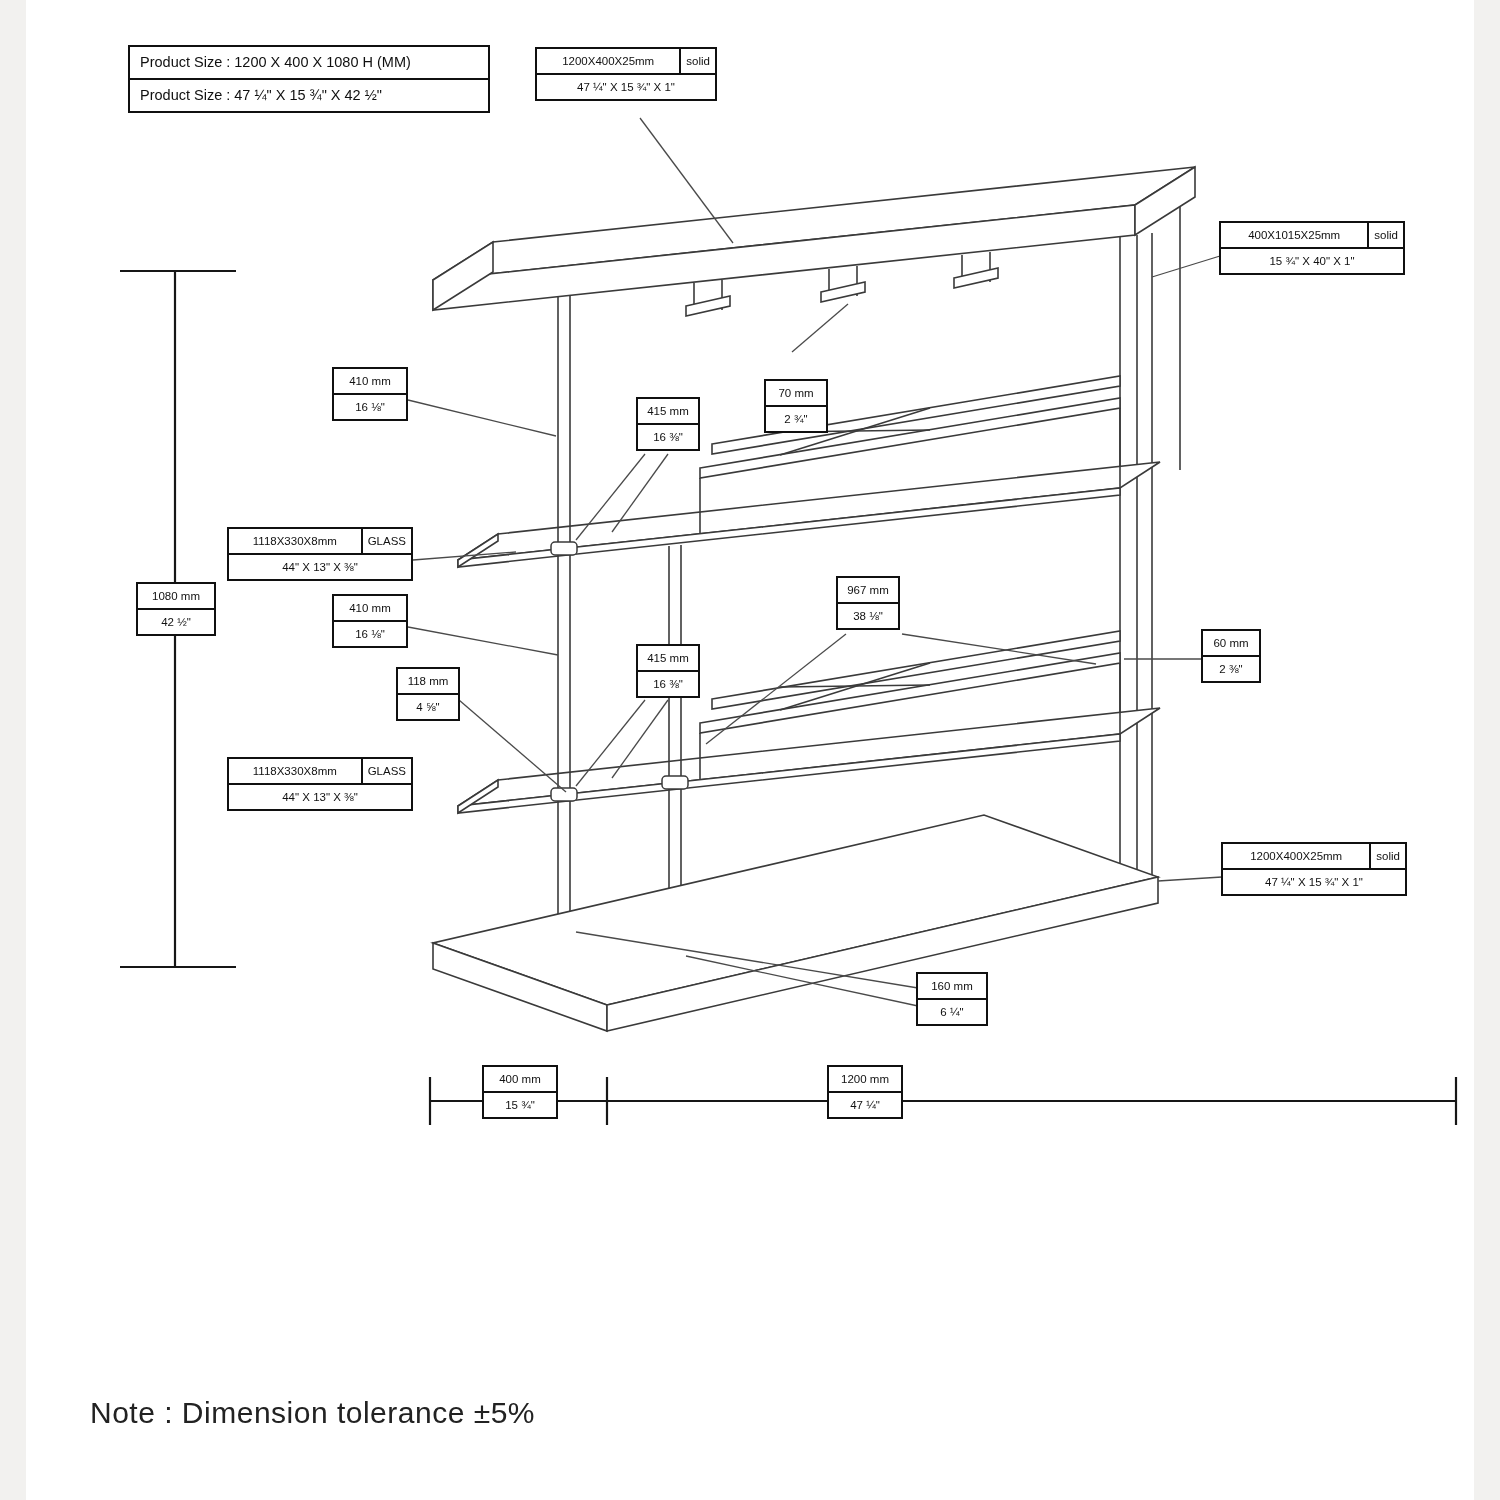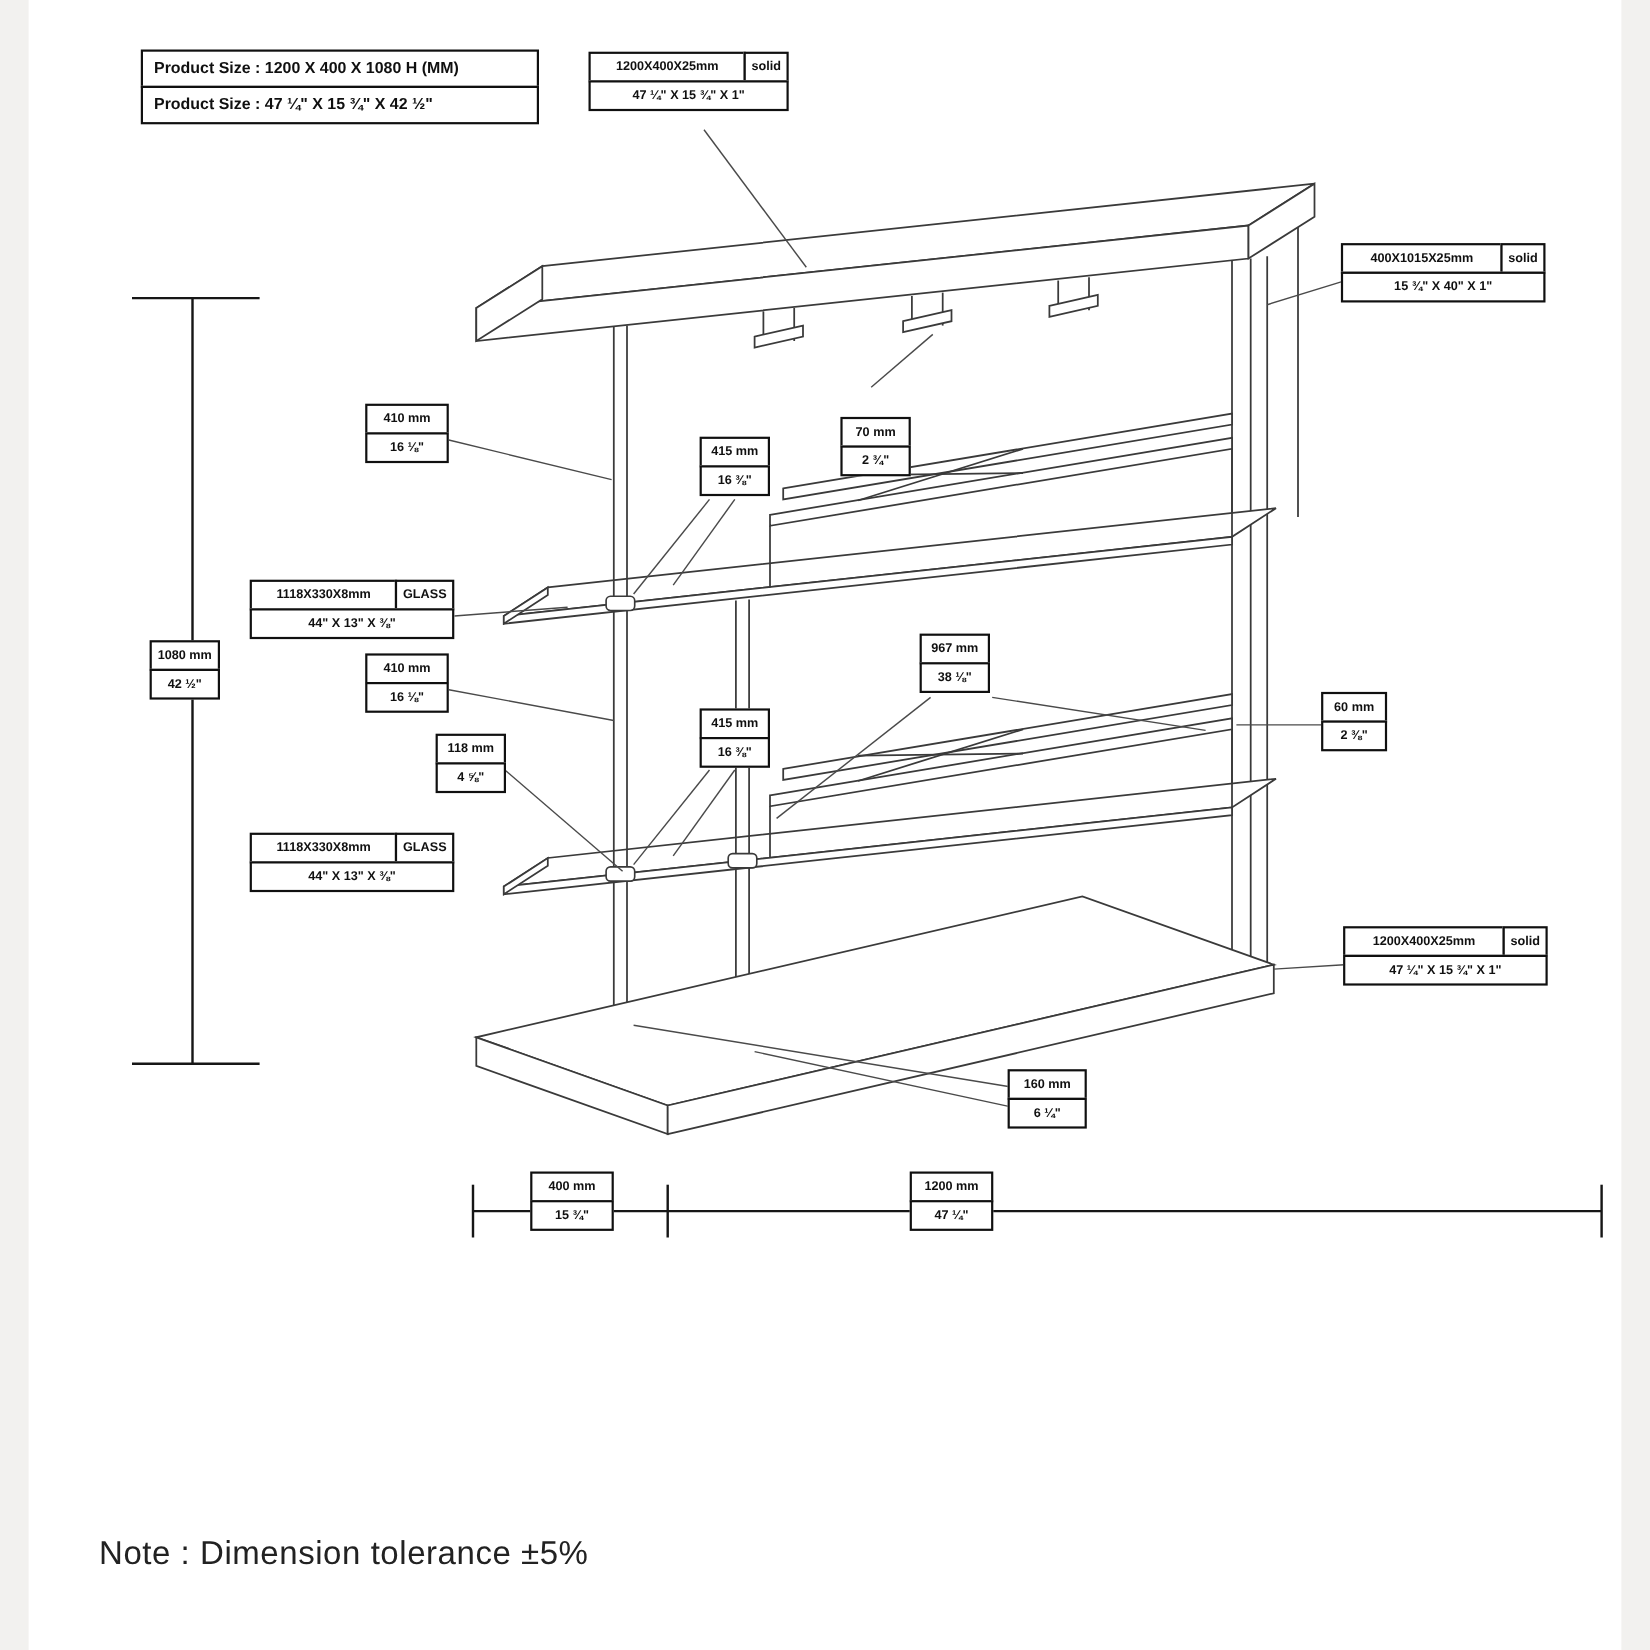--- a/index.html
+++ b/index.html
@@ -20,21 +20,21 @@
   .art .leader{stroke:#4a4a4a;stroke-width:1.3;}
   .art .dim{stroke:#161616;stroke-width:2.2;}
   .art rect{fill:#ffffff;stroke:#3a3a3a;stroke-width:1.5;}
   .art ellipse{fill:#ffffff;stroke:#3a3a3a;stroke-width:1.5;}
 
   .part-box,.dim-box,.product-box{position:absolute;}
   .row{display:flex;}
   .row + .row{margin-top:-2px;}
   .cell{
     border:2px solid #101010;background:#ffffff;
-    font-size:11.5px;font-weight:bold;color:#101010;
+    font-size:11.5px;font-weight:normal;color:#101010;
     padding:6px 5px;text-align:center;line-height:1.05;
     white-space:nowrap;box-sizing:border-box;
   }
   .cell + .cell{margin-left:-2px;}
   .grow{flex:1;}
   .dim-box .cell{display:block;width:100%;}
   .dim-box .cell + .cell{margin-left:0;margin-top:-2px;}
   .product-box .cell{
     display:block;width:100%;text-align:left;
     font-size:14.5px;padding:8px 10px;border-width:2.5px;
@@ -175,21 +175,21 @@
   <div class="part-box" style="left:1219px;top:221px;width:186px;">
     <div class="row">
       <div class="cell grow">400X1015X25mm</div>
       <div class="cell">solid</div>
     </div>
     <div class="row">
         <div class="cell grow">15 ¾" X 40" X 1"</div>
       </div>
   </div>
 
-  <div class="dim-box" style="left:136px;top:582px;width:64px;">
+  <div class="dim-box" style="left:136px;top:582px;width:80px;">
     <div class="cell">1080 mm</div>
     <div class="cell">42 ½"</div>
   </div>
 
   <div class="dim-box" style="left:332px;top:367px;width:76px;">
     <div class="cell">410 mm</div>
     <div class="cell">16 ⅛"</div>
   </div>
 
   <div class="dim-box" style="left:636px;top:397px;width:64px;">

